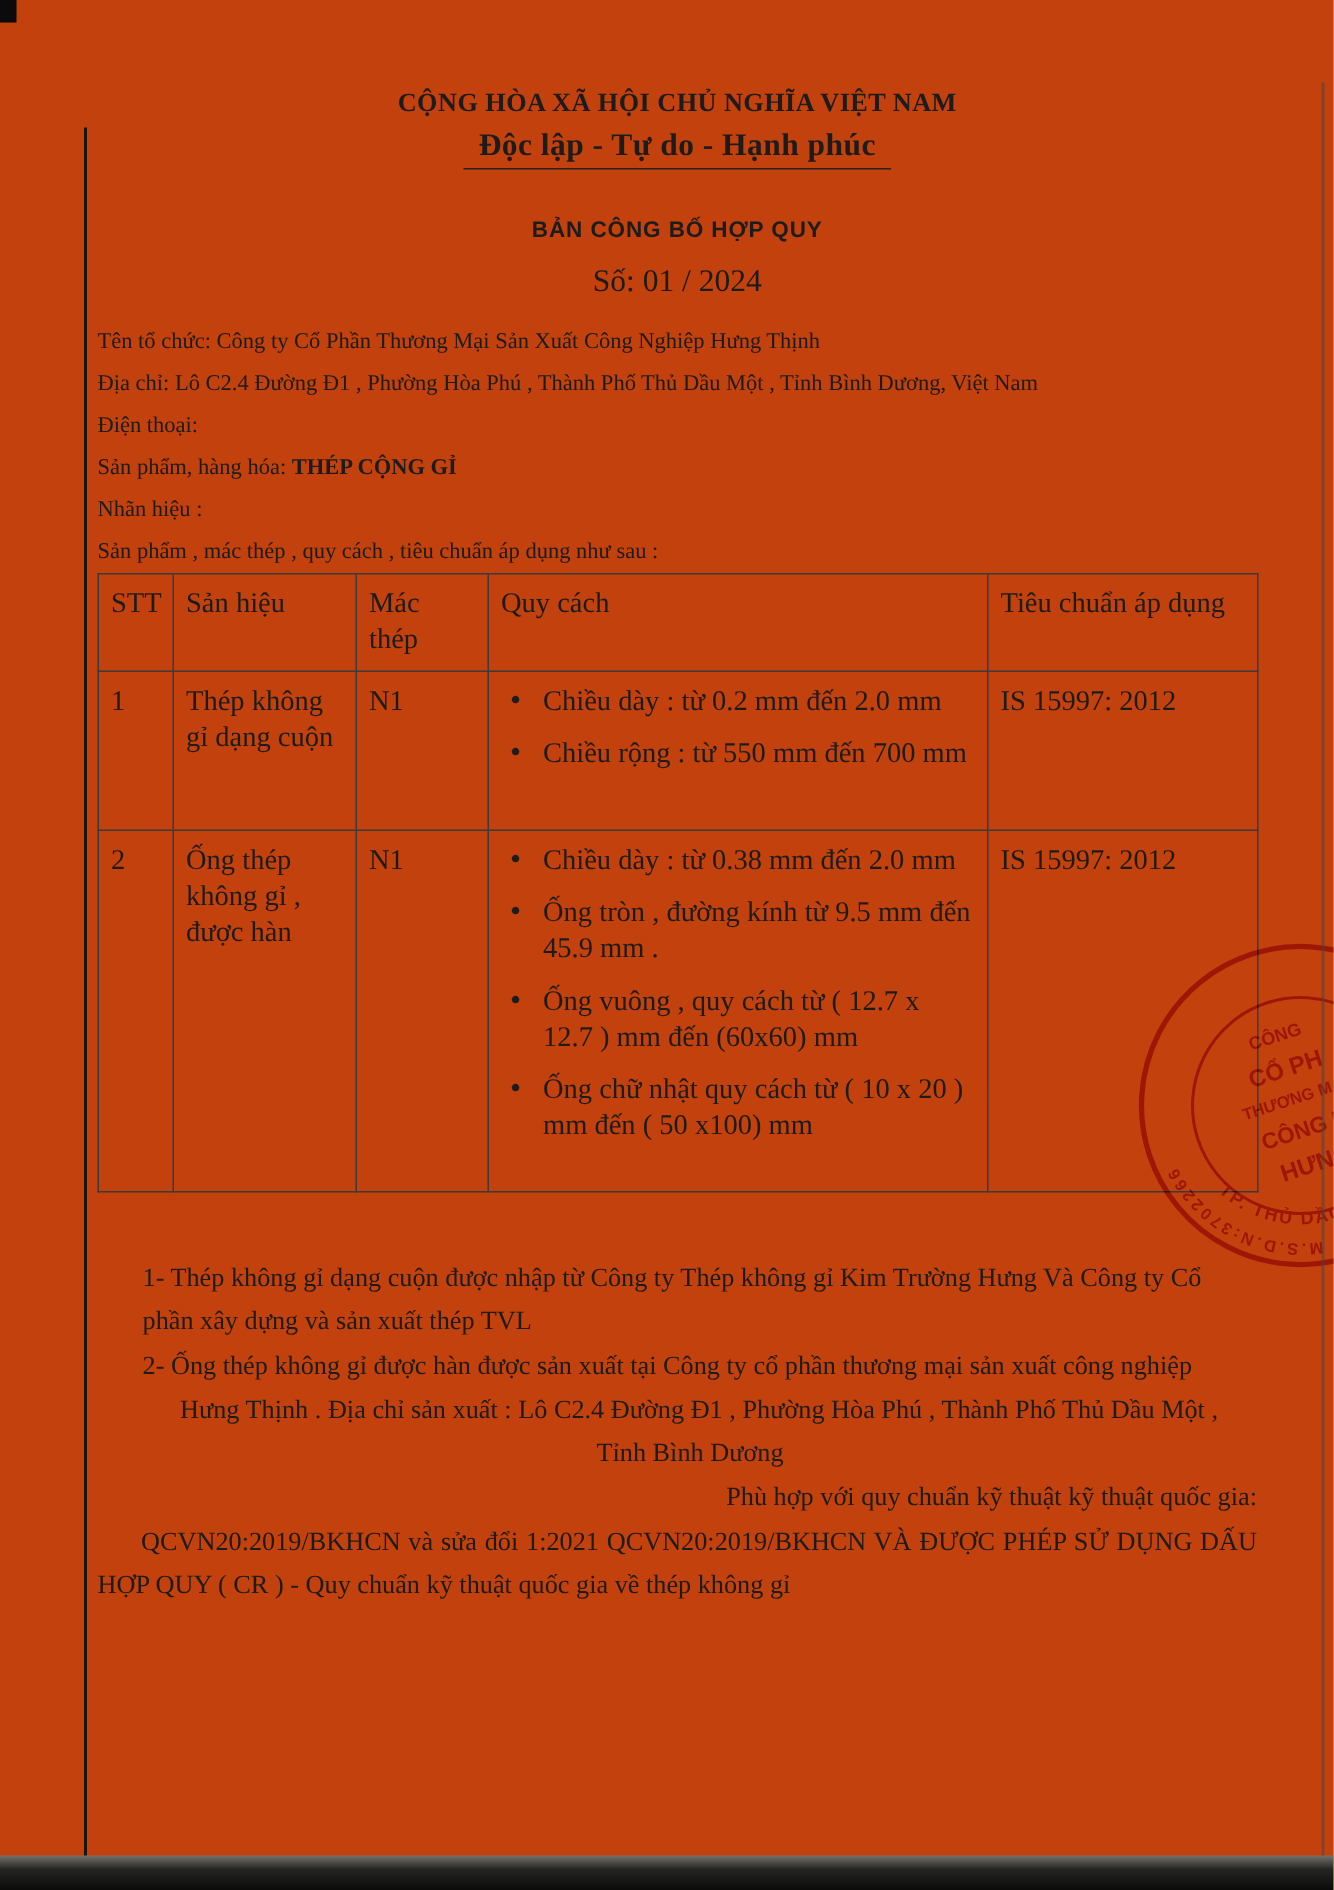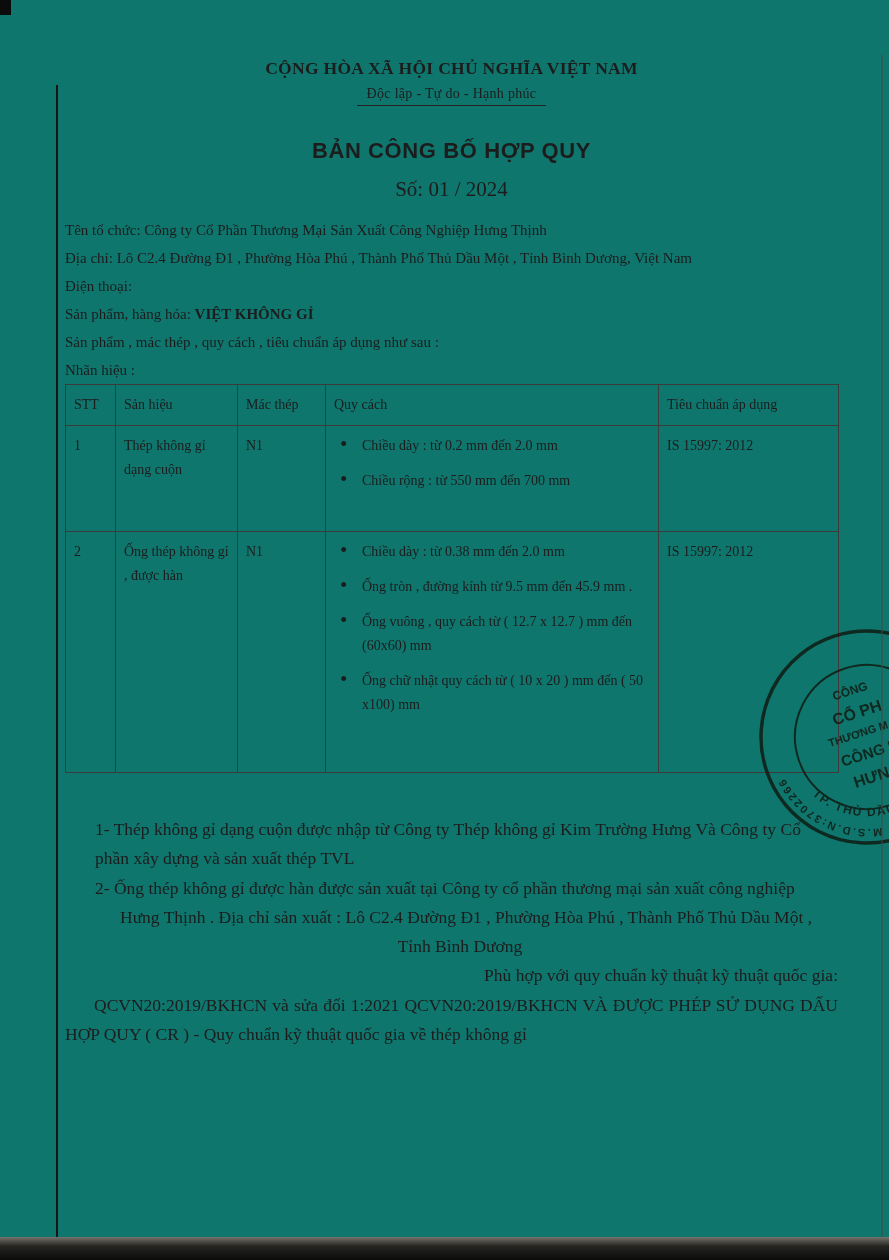--- a/index.html
+++ b/index.html
@@ -1,50 +1,50 @@
 <!DOCTYPE html>
 <html><head>
 <meta charset="utf-8">
 <style>
   * { margin:0; padding:0; box-sizing:border-box; }
   html,body { width:889px; height:1260px; }
   body { background:#e9e7e0; font-family:"Liberation Serif", serif; }
 
   .page {
     position:absolute; inset:0; width:889px; height:1260px;
-    background:#0f766e; color:#1c1c1c; overflow:hidden;
+    background:#c2410c; color:#1c1c1c; overflow:hidden;
   }
   .content { position:absolute; left:65px; top:58px; width:773px; }
 
   
   .nat-header { text-align:center; }
   .motto1 { font-weight:bold; font-size:17.5px; letter-spacing:.3px; }
   .motto2-wrap { margin-top:5px; }
   .motto2 {
-    display:inline-block; font-weight:normal; font-size:14px;
+    display:inline-block; font-weight:bold; font-size:21px;
     border-bottom:1.6px solid #222; padding:0 10px 3px 10px; letter-spacing:.3px;
   }
   .doc-title {
     margin-top:32px; text-align:center;
     font-family:"Liberation Sans", sans-serif; font-weight:bold;
-    font-size:22px; letter-spacing:.6px;
+    font-size:15px; letter-spacing:.6px;
   }
   .doc-no { margin-top:13px; text-align:center; font-size:21px; }
 
   
   .info { margin-top:14px; font-size:15px; line-height:28px; }
   .info p { margin:0; }
   .indent8 { margin-left:9px; }
   .bold { font-weight:bold; }
   .intro-line { margin-bottom:13px; }
 
   
   table.spec-table {
     width:100%; border-collapse:collapse; table-layout:fixed;
-    font-size:14px; line-height:24px;
+    font-size:19px; line-height:24px;
   }
   .spec-table th, .spec-table td {
     border:1.3px solid #3b3b3b; vertical-align:top;
     padding:8px 8px; font-weight:normal; text-align:left;
   }
   .col-stt{width:50px;} .col-prod{width:122px;} .col-grade{width:88px;}
   .col-spec{width:333px;} .col-std{width:180px;}
   .cell-stt { text-align:center; }
   .cell-prod { text-align:justify; padding-top:12px; }
   .cell-grade { padding-left:18px; padding-top:12px; }
@@ -94,23 +94,23 @@
       </div>
     </div>
 
     <div class="doc-title">BẢN CÔNG BỐ HỢP QUY</div>
     <div class="doc-no">Số: 01 / 2024</div>
 
     <div class="info">
       <p>Tên tổ chức: Công ty Cổ Phần Thương Mại Sản Xuất Công Nghiệp Hưng Thịnh</p>
       <p>Địa chỉ: Lô C2.4 Đường Đ1 , Phường Hòa Phú , Thành Phố Thủ Dầu Một , Tỉnh Bình Dương, Việt Nam</p>
       <p>Điện thoại:</p>
-      <p class="indent8"><span>Sản phẩm, hàng hóa: </span><span class="bold">VIỆT KHÔNG GỈ</span></p>
+      <p class="indent8"><span>Sản phẩm, hàng hóa: </span><span class="bold">THÉP CỘNG GỈ</span></p>
+      <p class="indent8">Nhãn hiệu :</p>
       <p class="indent8 intro-line">Sản phẩm , mác thép , quy cách , tiêu chuẩn áp dụng như sau :</p>
-      <p class="indent8">Nhãn hiệu :</p>
     </div>
 
     <table class="spec-table">
       <colgroup>
         <col class="col-stt">
           <col class="col-prod">
           <col class="col-grade">
           <col class="col-spec">
           <col class="col-std">
       </colgroup>

